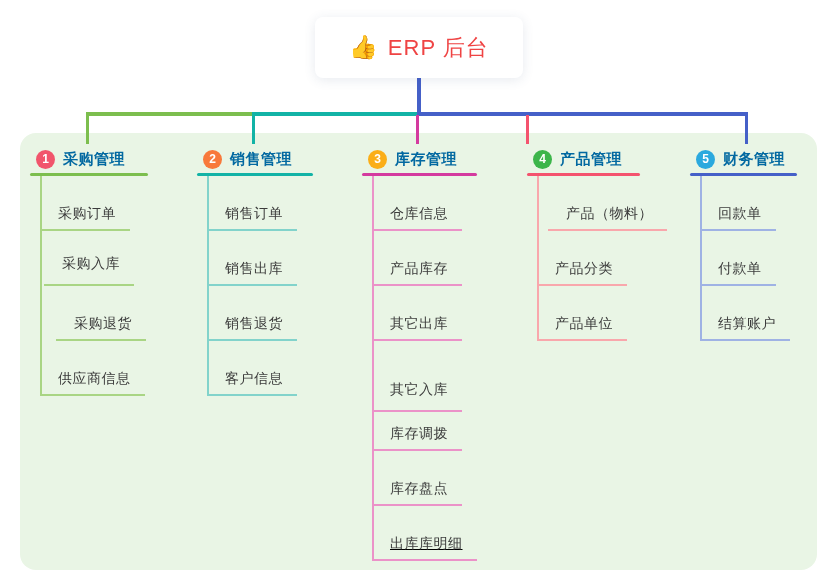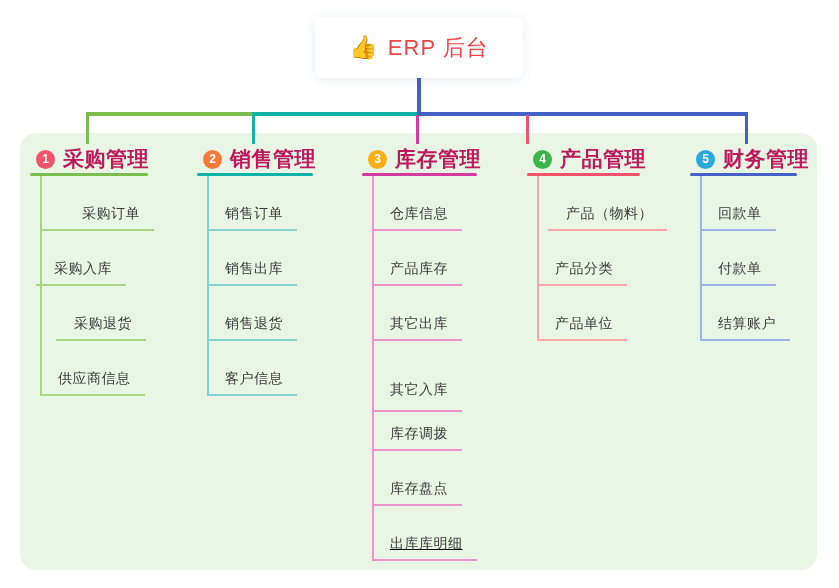--- a/index.html
+++ b/index.html
@@ -13,21 +13,21 @@
 
   #root-node{position:absolute;left:315px;top:17px;width:208px;height:61px;
     background:#ffffff;border-radius:8px;box-shadow:0 2px 12px rgba(60,80,120,0.12);
     display:flex;align-items:center;justify-content:center;gap:10px;cursor:pointer;}
   #root-node .icon{font-size:23px;line-height:1;color:#f7c948;}
   #root-node .label{font-size:22px;color:#ef4444;letter-spacing:1px;}
 
   .branch-header{position:absolute;height:24px;display:flex;align-items:center;gap:8px;cursor:pointer;}
   .badge{width:19px;height:19px;border-radius:50%;color:#ffffff;font-size:12px;font-weight:bold;
          display:flex;align-items:center;justify-content:center;flex:0 0 auto;}
-  .branch-label{font-size:21px;font-weight:600;color:#be185d;white-space:nowrap;letter-spacing:0.5px;}
+  .branch-label{font-size:15px;font-weight:600;color:#0369a1;white-space:nowrap;letter-spacing:0.5px;}
   .branch-underline{position:absolute;height:3px;border-radius:2px;}
 
   .trunk{position:absolute;width:2px;}
 
   .child-row{position:absolute;height:34px;display:inline-flex;align-items:flex-end;
              border-bottom-width:2px;border-bottom-style:solid;cursor:pointer;}
   .child-label{font-size:14px;color:#3b3b3b;white-space:nowrap;padding:0 14px 6px 18px;letter-spacing:0.5px;}
 </style>
 </head>
 <body>
@@ -52,24 +52,24 @@
     <span class="label">ERP 后台</span>
   </div>
 
   <div id="branches">
       <div class="branch-header" style="left: 36px; top: 147px;">
         <span class="badge" style="background: rgb(241, 85, 108);">1</span>
         <span class="branch-label">采购管理</span>
       </div>
       <div class="branch-underline" style="left: 30px; top: 173px; width: 118px; background: rgb(124, 190, 78);"></div>
       <div class="trunk" style="left: 40px; top: 176px; height: 220px; background: rgb(169, 213, 132);"></div>
-      <div class="child-row" style="left: 40px; top: 195px; border-bottom-color: rgb(169, 213, 132); padding-left: 24px;">
+      <div class="child-row" style="left: 40px; top: 195px; border-bottom-color: rgb(169, 213, 132);">
         <span class="child-label">采购订单</span>
       </div>
-      <div class="child-row" style="left: 36px; top: 250px; border-bottom-color: rgb(169, 213, 132);">
+      <div class="child-row" style="left: 44px; top: 250px; border-bottom-color: rgb(169, 213, 132); align-items: center;">
         <span class="child-label">采购入库</span>
       </div>
       <div class="child-row" style="left: 56px; top: 305px; border-bottom-color: rgb(169, 213, 132);">
         <span class="child-label">采购退货</span>
       </div>
       <div class="child-row" style="left: 40px; top: 360px; border-bottom-color: rgb(169, 213, 132); align-items: flex-end;">
         <span class="child-label">供应商信息</span>
       </div>
       <div class="branch-header" style="left: 203px; top: 147px;">
         <span class="badge" style="background: rgb(248, 121, 59);">2</span>

